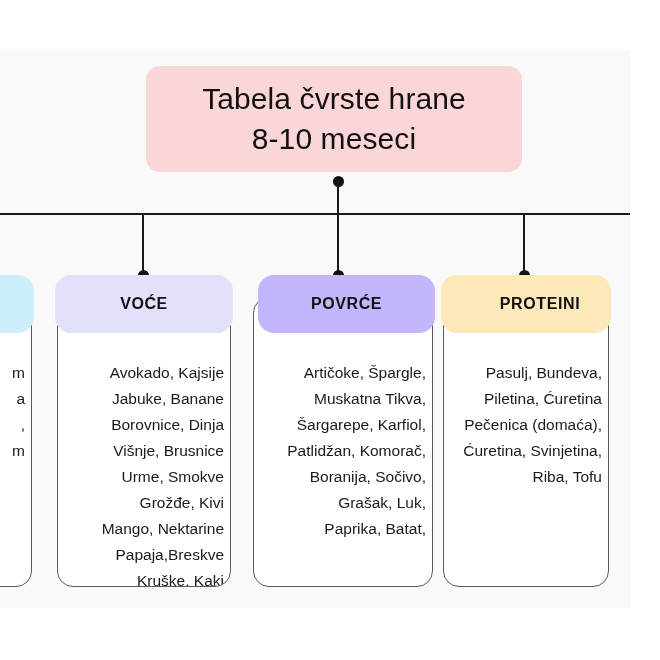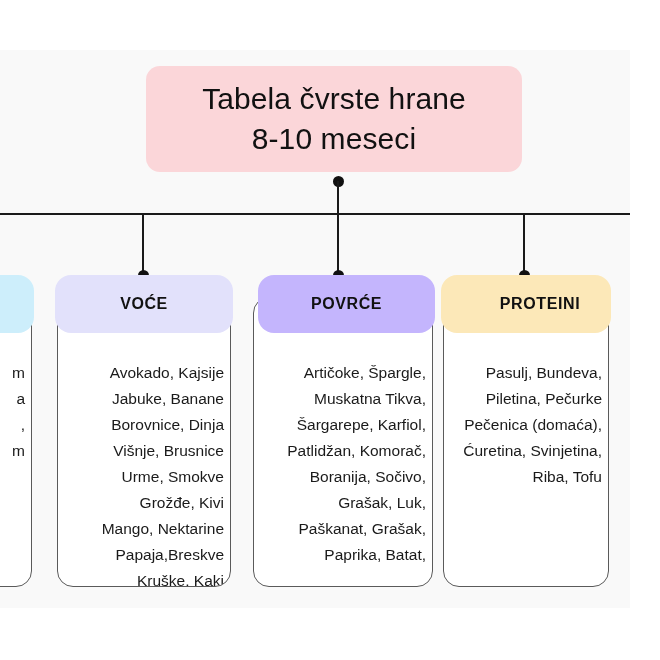--- a/index.html
+++ b/index.html
@@ -191,35 +191,34 @@
 
   <div class="card" id="card-povrce">
     <div class="card-body">
       <div class="card-items">
         <div>Artičoke, Špargle,</div>
         <div>Muskatna Tikva,</div>
         <div>Šargarepe, Karfiol,</div>
         <div>Patlidžan, Komorač,</div>
         <div>Boranija, Sočivo,</div>
         <div>Grašak, Luk,</div>
-        <div>Paškanat, Grašak,</div>
         <div>Paprika, Batat,</div>
 
       </div>
     </div>
     <div class="card-header" style="background:#c4b5fd;margin-left:7px;">
       <span>POVRĆE</span>
     </div>
   </div>
 
   <div class="card" id="card-proteini">
     <div class="card-body">
       <div class="card-items">
         <div>Pasulj, Bundeva,</div>
-        <div>Piletina, Pečurke</div>
+        <div>Piletina, Ćuretina</div>
         <div>Pečenica (domaća),</div>
         <div>Ćuretina, Svinjetina,</div>
         <div>Riba, Tofu</div>
       </div>
     </div>
     <div class="card-header" style="background:#fce8b8;padding-left:28px;">
       <span>PROTEINI</span>
     </div>
   </div>
 

